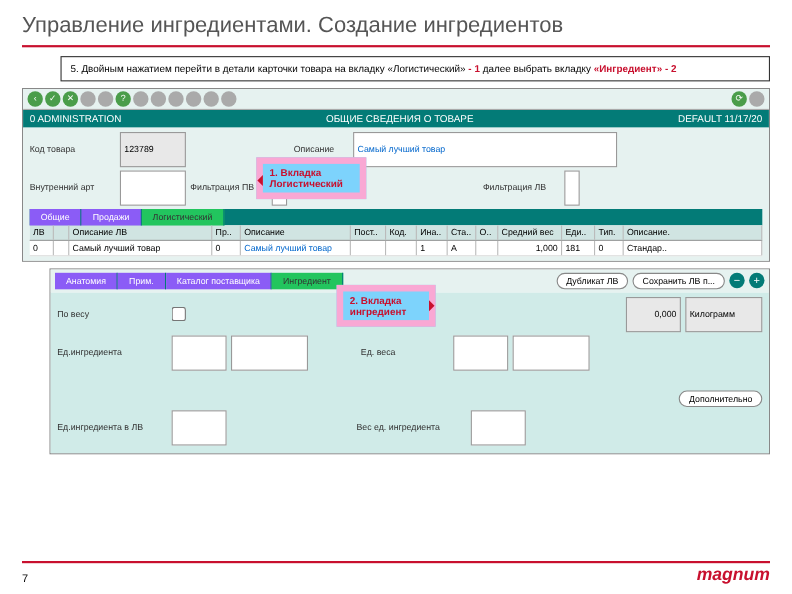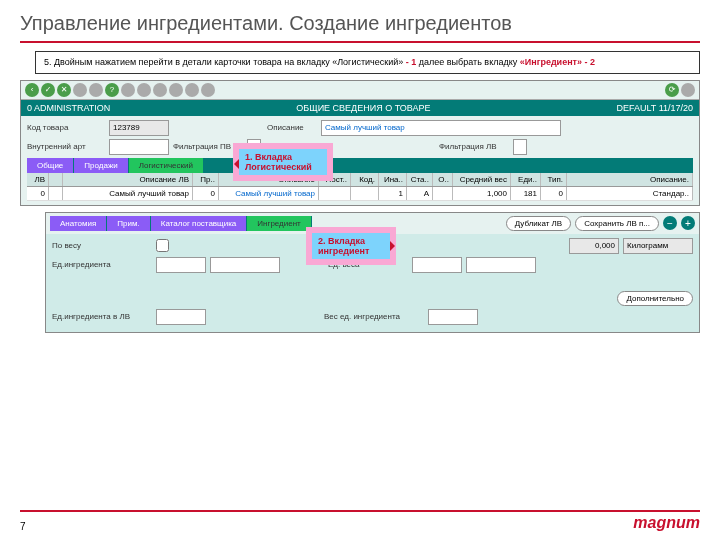--- a/index.html
+++ b/index.html
@@ -1,37 +1,37 @@
 <!DOCTYPE html>
 <html><head>
 <meta charset="utf-8">
 <style>
   * { box-sizing: border-box; margin: 0; padding: 0; }
   body { font-family: Arial, sans-serif; font-size: 10px; background: #fff; width: 720px; height: 540px; position: relative; }
   .page-title { font-size: 20px; color: #555; padding: 12px 20px 6px 20px; font-weight: normal; }
   .hr { height: 2px; background: #c8102e; margin: 0 20px 8px 20px; }
-  .instruction-box { border: 1px solid #333; margin: 0 20px 6px 35px; padding: 4px 8px; font-size: 9px; line-height: 1.4; }
+  .instruction-box { border: 1px solid #333; margin: 0 20px 6px 55px; padding: 4px 8px; font-size: 9px; line-height: 1.4; }
   .red { color: #c8102e; font-weight: bold; }
   .app-panel { margin: 0 20px; border: 1px solid #888; position: relative; }
   .toolbar { background: #e6f2f0; padding: 2px 4px; display: flex; gap: 2px; align-items: center; border-bottom: 1px solid #aaa; }
   .tb-btn { width: 14px; height: 14px; border-radius: 50%; display: inline-flex; align-items: center; justify-content: center; font-size: 8px; color: #fff; }
   .green { background: #4a9d4a; }
   .grey { background: #aaa; }
   .header-bar { background: #037b77; color: #fff; font-size: 9px; padding: 3px 6px; display: flex; justify-content: space-between; }
   .form-area { background: #e6f2f0; padding: 4px 6px; }
   .form-row { display: flex; align-items: center; gap: 4px; margin-bottom: 3px; }
   .lbl { font-size: 8px; color: #333; width: 78px; }
-  .inp { height: 16px; border: 1px solid #999; background: #fff; font-size: 8px; padding: 0 3px; }
+  .inp { height: 32px; border: 1px solid #999; background: #fff; font-size: 8px; padding: 0 3px; }
   .inp.ro { background: #e8e8e8; }
   .tabs { display: flex; background: #037b77; }
   .tab { font-size: 8px; padding: 3px 10px; background: #8b5cf6; color: #fff; border-right: 1px solid #037b77; cursor: pointer; }
   .tab.active { background: #22c55e; color: #333; }
   .grid { background: #fff; font-size: 8px; }
   .grid-head { display: flex; background: #d0e4e2; border-bottom: 1px solid #999; }
-  .grid-head > div, .grid-row > div { padding: 2px 3px; border-right: 1px solid #bbb; overflow: hidden; white-space: nowrap; text-align: right; }
+  .grid-head > div, .grid-row > div { padding: 2px 3px; border-right: 1px solid #bbb; overflow: hidden; white-space: nowrap; }
   .grid-row { display: flex; border-bottom: 1px solid #ddd; }
   .callout { position: absolute; background: #7dd3fc; border: 6px solid #f9a8d4; color: #c8102e; font-size: 9px; font-weight: bold; padding: 3px 6px; z-index: 10; }
   .callout::before { content: ''; position: absolute; width: 0; height: 0; border: 5px solid transparent; }
   .callout.c1::before { border-right-color: #c8102e; left: -10px; top: 10px; }
   .callout.c2::before { border-left-color: #c8102e; right: -10px; top: 8px; }
   .panel2-top { background: #e6f2f0; padding: 3px 4px; display: flex; align-items: center; gap: 4px; }
   .btn2 { font-size: 8px; padding: 2px 8px; border: 1px solid #888; background: #fff; border-radius: 8px; }
   .plusminus { width: 14px; height: 14px; border-radius: 50%; background: #037b77; color: #fff; display: inline-flex; align-items: center; justify-content: center; font-size: 10px; }
   .footer { position: absolute; bottom: 8px; left: 20px; right: 20px; display: flex; justify-content: space-between; align-items: flex-end; }
   .logo { font-weight: bold; font-style: italic; color: #c8102e; font-size: 16px; }

